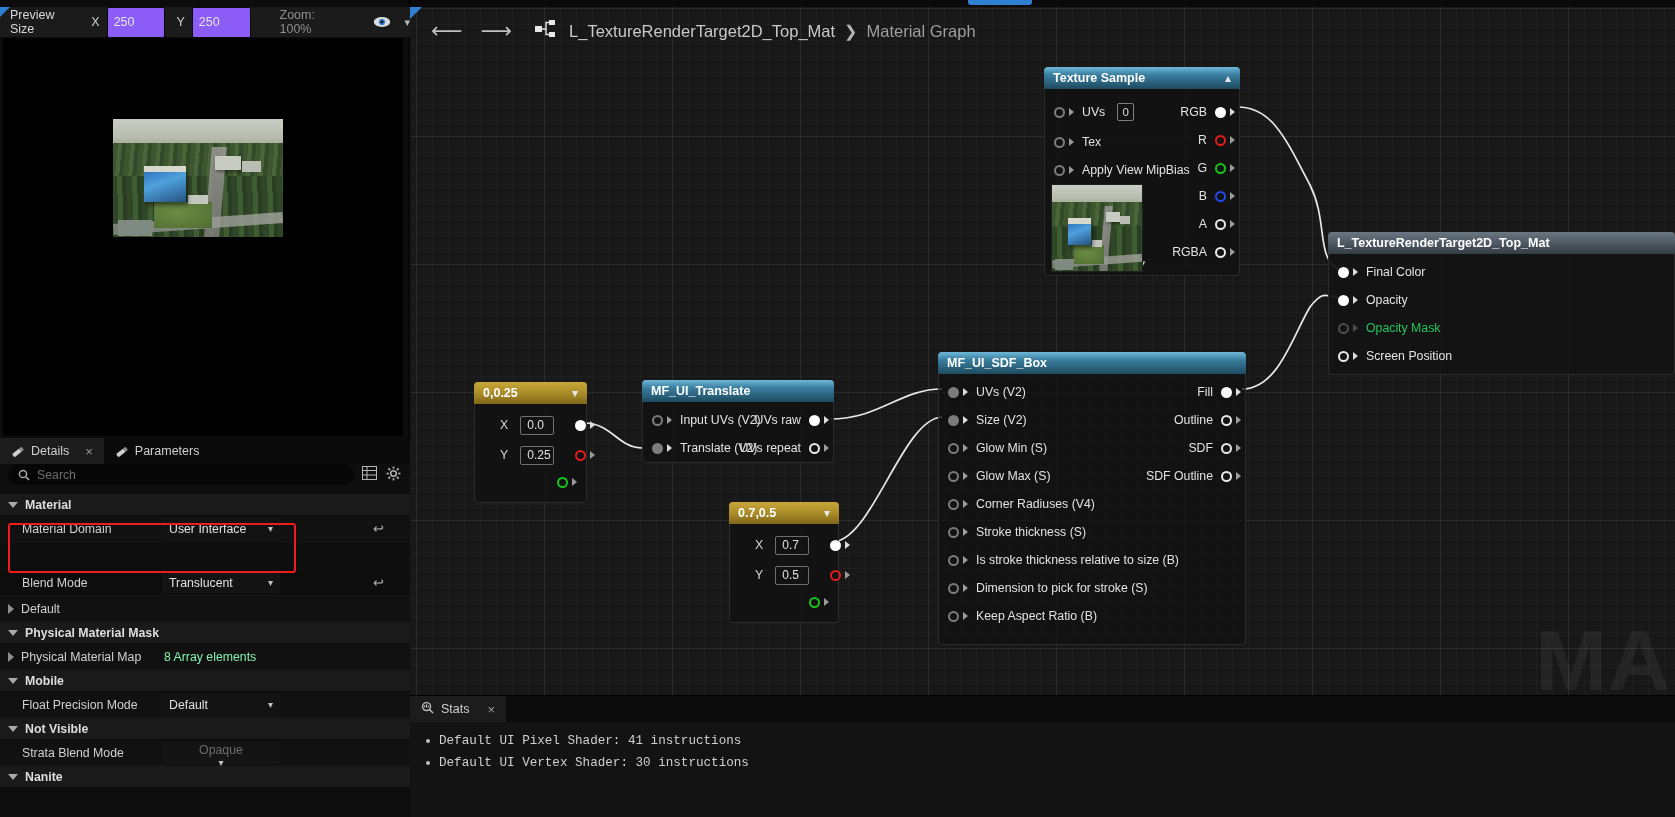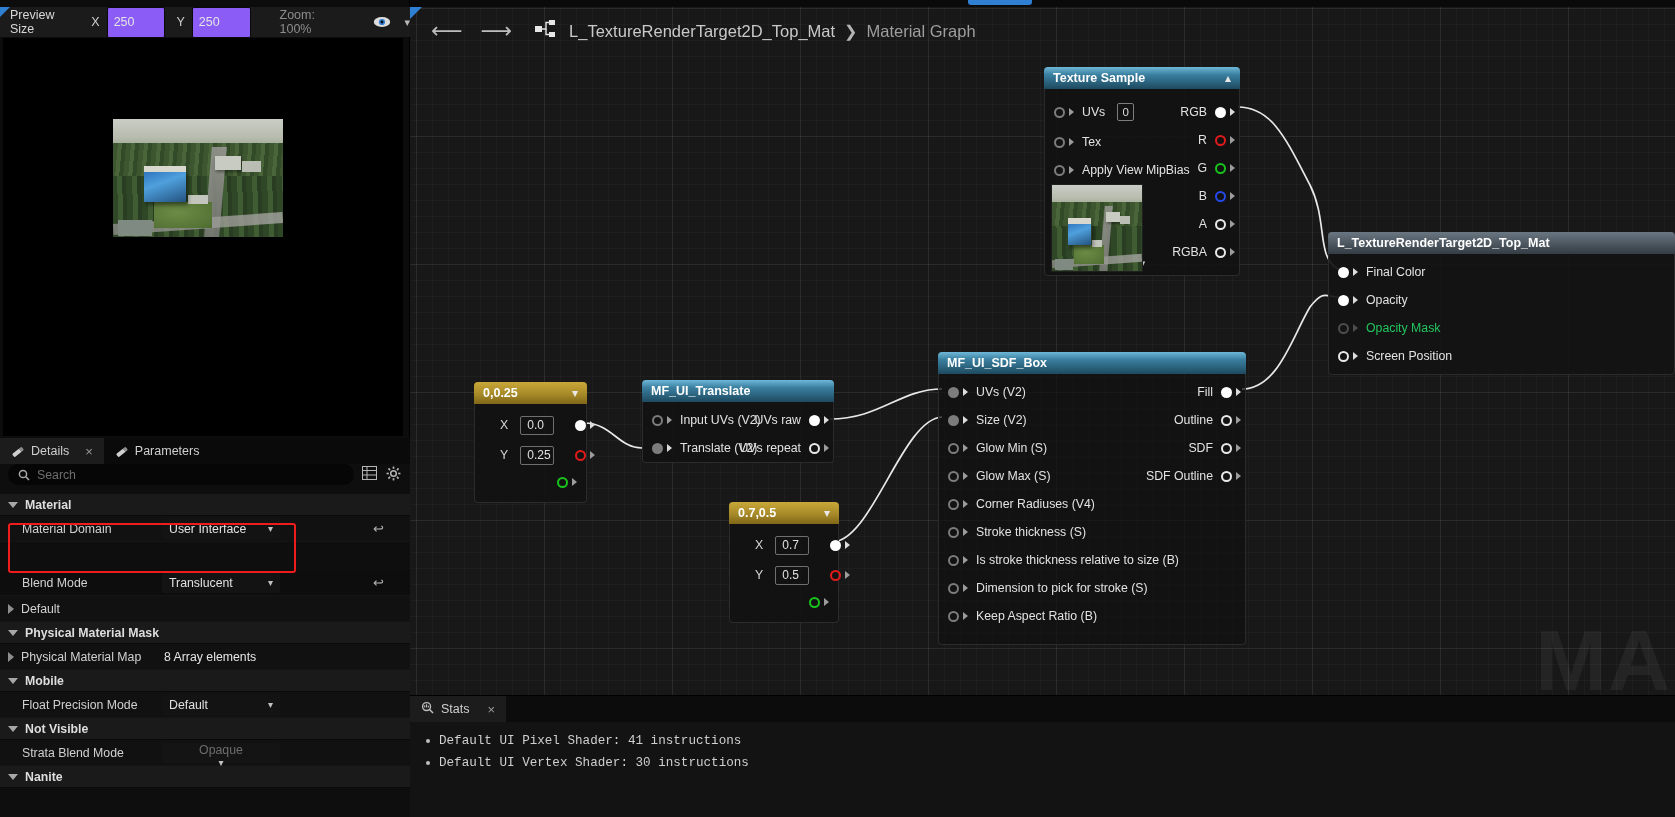--- a/index.html
+++ b/index.html
@@ -104,21 +104,21 @@
   .prop-name.indent-tri { padding-left: 8px; }
   .prop-val { flex: 1; display: flex; align-items: center; padding-left: 0px; }
   .combo {
     width: 118px; height: 20px; background: #131313; border-radius: 2px;
     display: flex; align-items: center; justify-content: space-between;
     padding: 0 7px; font-size: 12.3px; color: #e0e0e0;
   }
   .combo.disabled { color: #6d6d6d; background: #141414; flex-direction: column; }
   .combo .cv { color: inherit; }
   .chev { color: #c2c2c2; font-size: 10px; }
-  .plain-val { font-size: 12.3px; color: #e5e5e5; padding-left: 2px; }
+  .plain-val { font-size: 12.3px; color: #86efac; padding-left: 2px; }
   .reset-ic { margin-left: auto; margin-right: 26px; color: #b5b5b5; font-size: 13px; }
 
   #red-highlight {
     position: absolute; left: 8px; top: 85px; width: 288px; height: 50px;
     border: 2px solid #ef1c1c; border-radius: 3px; pointer-events: none;
   }
 
   
   #graph {
     position: absolute; left: 410px; top: 7px; width: 1265px; height: 810px;

